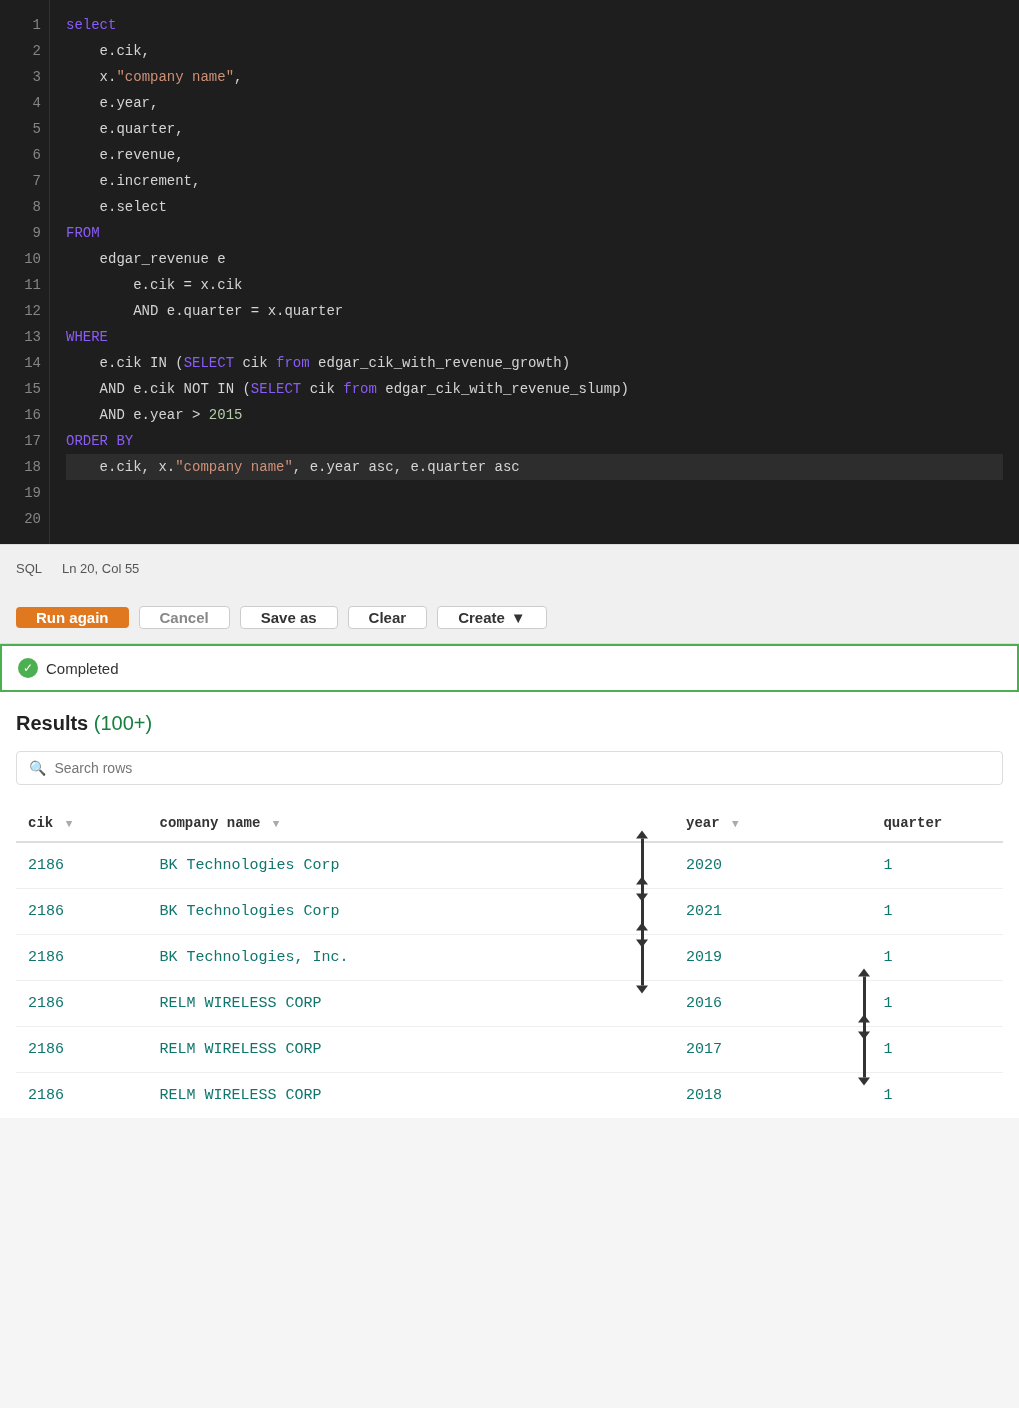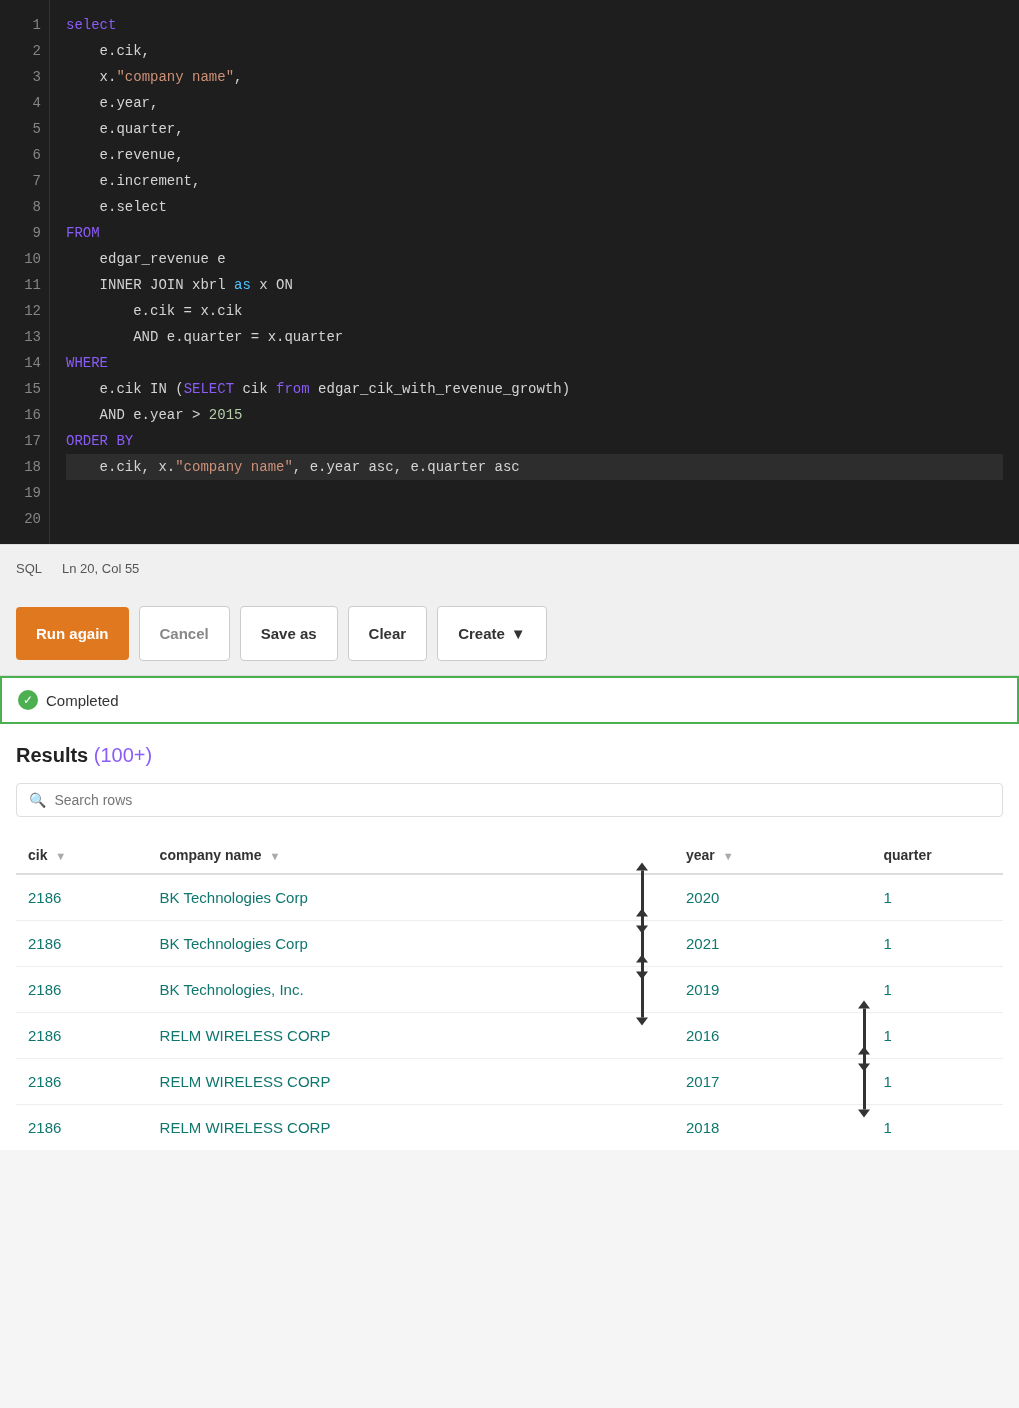--- a/index.html
+++ b/index.html
@@ -80,21 +80,21 @@
     .toolbar {
       background: #f0f0f0;
       padding: 14px 16px;
       display: flex;
       align-items: center;
       gap: 10px;
       border-bottom: 1px solid #ddd;
     }
 
     .btn {
-      padding: 18px 20px;
+      padding: 2px 20px;
       border-radius: 4px;
       font-size: 15px;
       font-weight: 600;
       cursor: pointer;
       border: 1px solid #ccc;
       background: white;
       color: #333;
     }
 
     .btn-primary {
@@ -148,21 +148,21 @@
 
     .results-title {
       font-size: 20px;
       font-weight: 700;
       color: #222;
       margin-bottom: 16px;
     }
 
     .results-count {
       font-weight: 400;
-      color: #8b5cf6;
+      color: #15803d;
     }
 
     
     .search-container {
       border: 1px solid #ddd;
       border-radius: 4px;
       display: flex;
       align-items: center;
       padding: 8px 12px;
       margin-bottom: 20px;
@@ -181,20 +181,21 @@
       font-size: 14px;
       color: #aaa;
       flex: 1;
       background: transparent;
     }
 
     
     .results-table {
       width: 100%;
       border-collapse: collapse;
+      font-family: Liberation Mono, monospace;
     }
 
     .results-table th {
       text-align: left;
       font-size: 14px;
       font-weight: 700;
       color: #333;
       padding: 10px 12px;
       border-bottom: 2px solid #ddd;
       white-space: nowrap;
@@ -254,25 +255,25 @@
       <span class="code-line"><span class="kw">select</span></span>
       <span class="code-line"><span class="plain">    e.cik,</span></span>
       <span class="code-line"><span class="plain">    x.</span><span class="str">"company name"</span><span class="plain">,</span></span>
       <span class="code-line"><span class="plain">    e.year,</span></span>
       <span class="code-line"><span class="plain">    e.quarter,</span></span>
       <span class="code-line"><span class="plain">    e.revenue,</span></span>
       <span class="code-line"><span class="plain">    e.increment,</span></span>
       <span class="code-line"><span class="plain">    e.select</span></span>
       <span class="code-line"><span class="kw">FROM</span></span>
       <span class="code-line"><span class="plain">    edgar_revenue e</span></span>
-      <span class="code-line"><span class="plain">    INNER JOIN xbrl </span><span class="kw-blue">as</span><span class="plain"> x ON</span></span>
       <span class="code-line"><span class="plain">        e.cik = x.cik</span></span>
       <span class="code-line"><span class="plain">        AND e.quarter = x.quarter</span></span>
       <span class="code-line"><span class="kw">WHERE</span></span>
       <span class="code-line"><span class="plain">    e.cik IN (</span><span class="kw">SELECT</span><span class="plain"> cik </span><span class="kw">from</span><span class="plain"> edgar_cik_with_revenue_growth)</span></span>
+      <span class="code-line"><span class="plain">    AND e.cik NOT IN (</span><span class="kw">SELECT</span><span class="plain"> cik </span><span class="kw">from</span><span class="plain"> edgar_cik_with_revenue_slump)</span></span>
       <span class="code-line"><span class="plain">    AND e.year &gt; </span><span class="num">2015</span></span>
       <span class="code-line"><span class="kw">ORDER BY</span></span>
       <span class="code-line highlighted"><span class="plain">    e.cik, x.</span><span class="str">"company name"</span><span class="plain">, e.year asc, e.quarter asc</span></span>
     </div>
   </div>
 </div>
 
 <div class="status-bar">
   <span>SQL</span>
   <span>Ln 20, Col 55</span>

